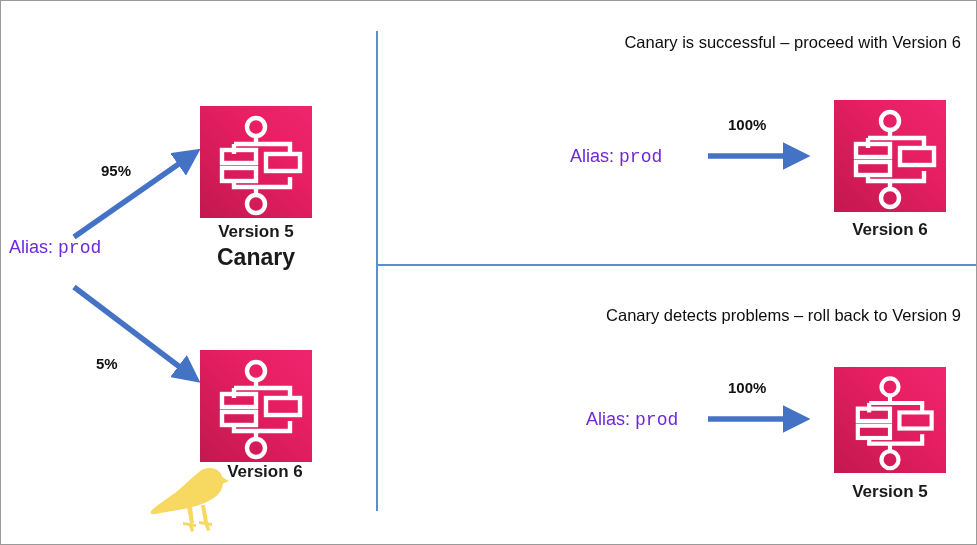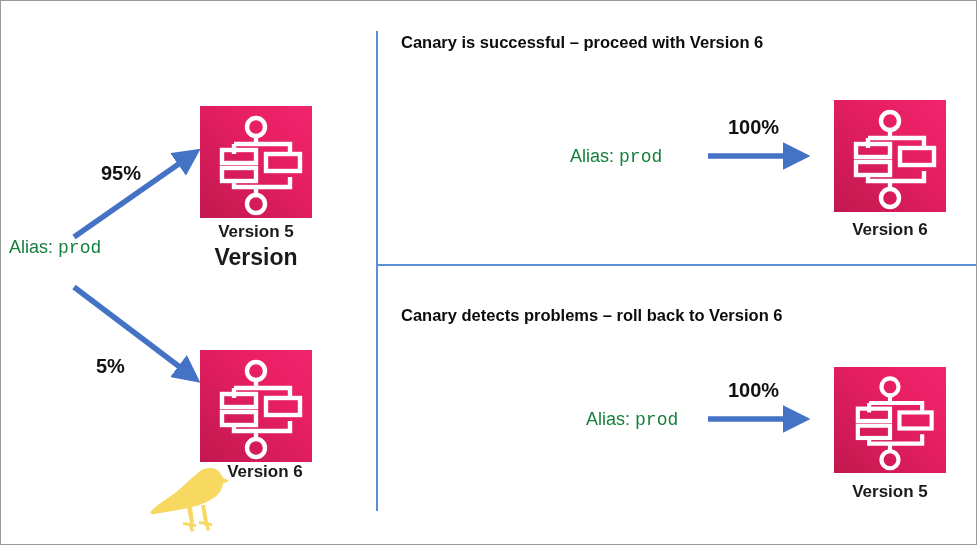--- a/index.html
+++ b/index.html
@@ -42,44 +42,44 @@
     text-align: center;
     color: #1a1a1a;
     line-height: 1.22;
     font-weight: bold;
   }
   .cap-small { font-size: 17px; }
   .cap-big { font-size: 23px; }
 
   
   .alias {
-    color: #15803d;
+    color: #6d28d9;
     font-size: 18px;
     white-space: nowrap;
   }
   .alias .alias-key { font-family: "Liberation Sans", sans-serif; }
   .alias .alias-val {
     font-family: "Liberation Mono", monospace;
     font-size: 18px;
   }
 
   
   .pct {
-    font-size: 20px;
+    font-size: 15px;
     font-weight: bold;
     color: #111111;
     white-space: nowrap;
   }
 
   
   .heading {
     font-size: 16.5px;
-    font-weight: bold;
+    font-weight: normal;
     color: #0d0d0d;
-    text-align: left;
+    text-align: right;
     white-space: nowrap;
   }
 
   
   .arrow svg { display: block; overflow: visible; }
 
   
   .bird svg { display: block; }
 </style>
 </head>
@@ -130,21 +130,21 @@
         <rect x="22" y="62" width="34" height="13"></rect>
         <rect x="66" y="48" width="34" height="17"></rect>
         <path d="M34 73 L34 81 L90 81 L90 71"></path>
         <line x1="56" y1="81" x2="56" y2="89"></line>
         <circle cx="56" cy="98" r="9"></circle>
       </g>
     </svg>
   </div>
   <div class="abs cap" style="left:179px; top:221px; width:152px;">
     <div class="cap-small">Version 5</div>
-    <div class="cap-big">Version</div>
+    <div class="cap-big">Canary</div>
   </div>
 
   <div class="abs svc-tile" style="left:199px; top:349px; width:112px; height:112px;">
     <svg viewBox="0 0 112 112">
       <g fill="none" stroke="#ffffff" stroke-width="4.4">
         <circle cx="56" cy="21" r="9"></circle>
         <line x1="56" y1="30" x2="56" y2="38"></line>
         <path d="M34 38 L90 38 L90 48"></path>
         <line x1="34" y1="38" x2="34" y2="48"></line>
         <rect x="22" y="44" width="34" height="13"></rect>
@@ -213,21 +213,21 @@
         <rect x="22" y="62" width="34" height="13"></rect>
         <rect x="66" y="48" width="34" height="17"></rect>
         <path d="M34 73 L34 81 L90 81 L90 71"></path>
         <line x1="56" y1="81" x2="56" y2="89"></line>
         <circle cx="56" cy="98" r="9"></circle>
       </g>
     </svg>
   </div>
   <div class="abs cap cap-small" style="left:833px; top:219px; width:112px;">Version 6</div>
 
-  <div class="abs heading" style="left:400px; top:305px; width:560px;">Canary detects problems – roll back to Version 6</div>
+  <div class="abs heading" style="left:400px; top:305px; width:560px;">Canary detects problems – roll back to Version 9</div>
 
   <div class="abs alias" style="left:585px; top:408px;">
     <span class="alias-key">Alias:</span>
     <span class="alias-val">prod</span>
   </div>
 
   <div class="abs arrow" style="left:705px; top:403px; width:110px; height:30px;">
     <svg width="110" height="30" viewBox="0 0 110 30">
       <defs>
         <marker id="ah4" markerWidth="5" markerHeight="5" refX="3.3" refY="2.5" orient="auto">

